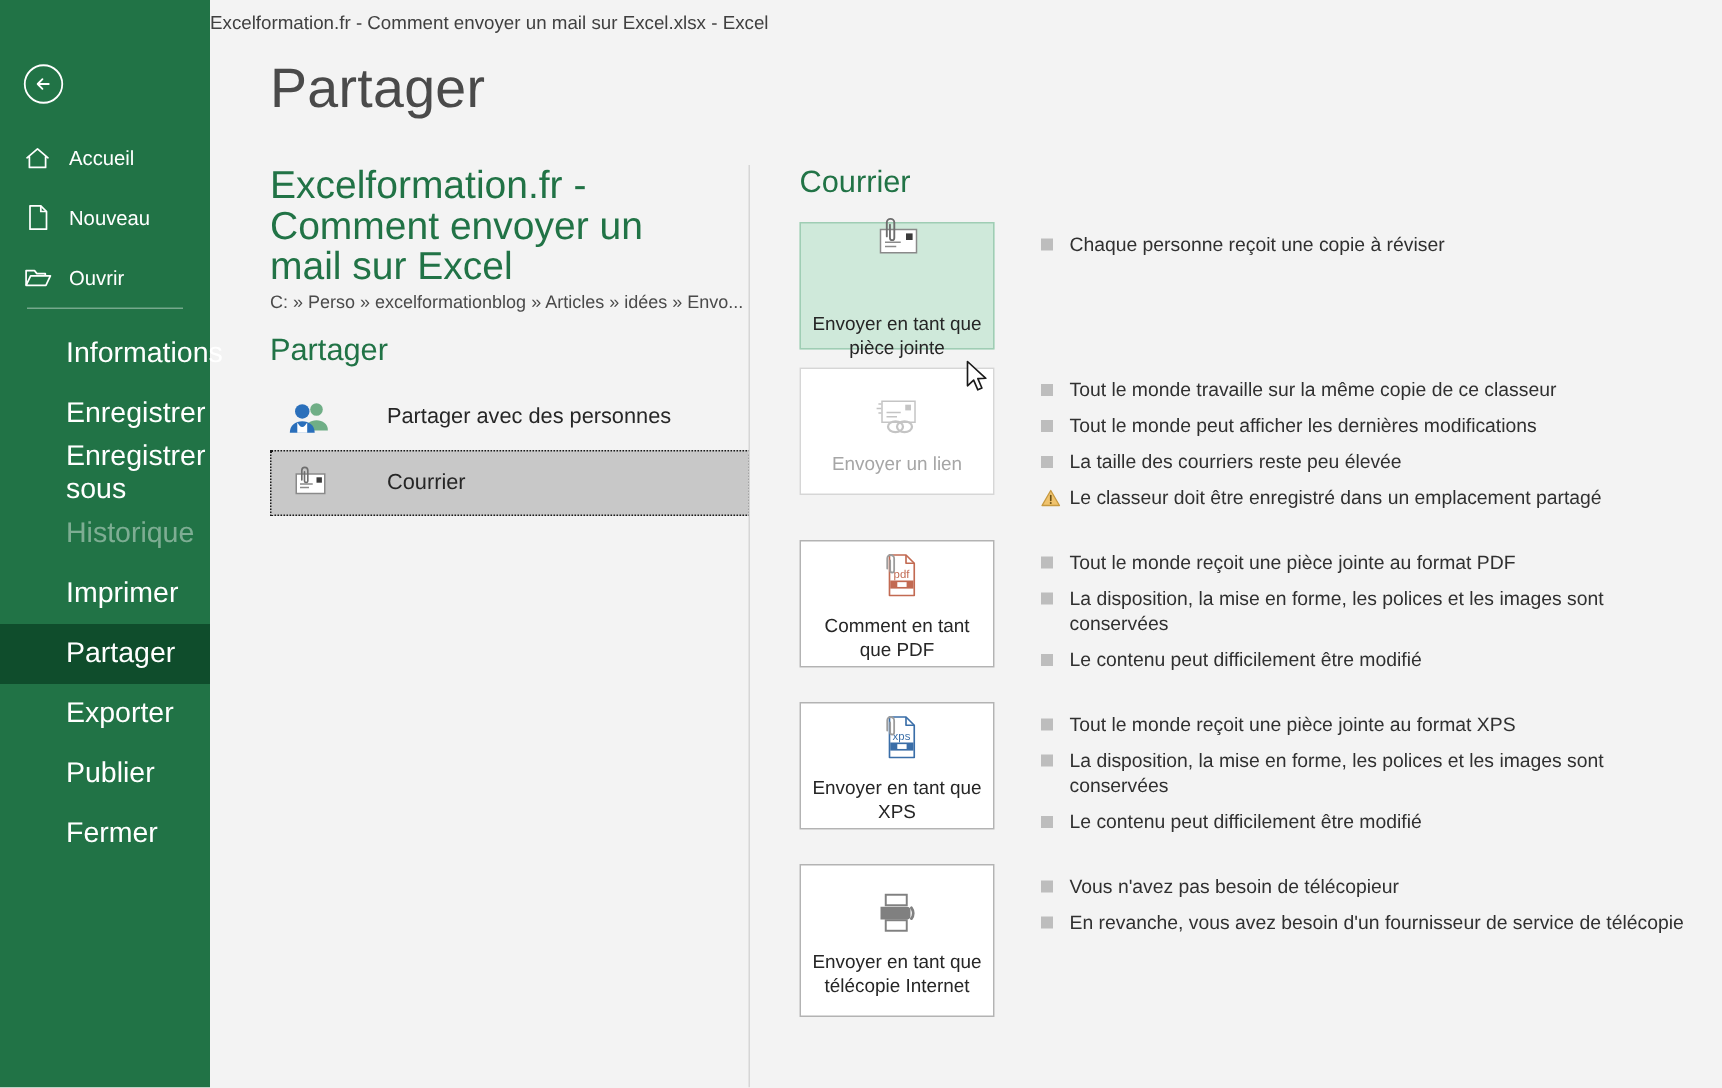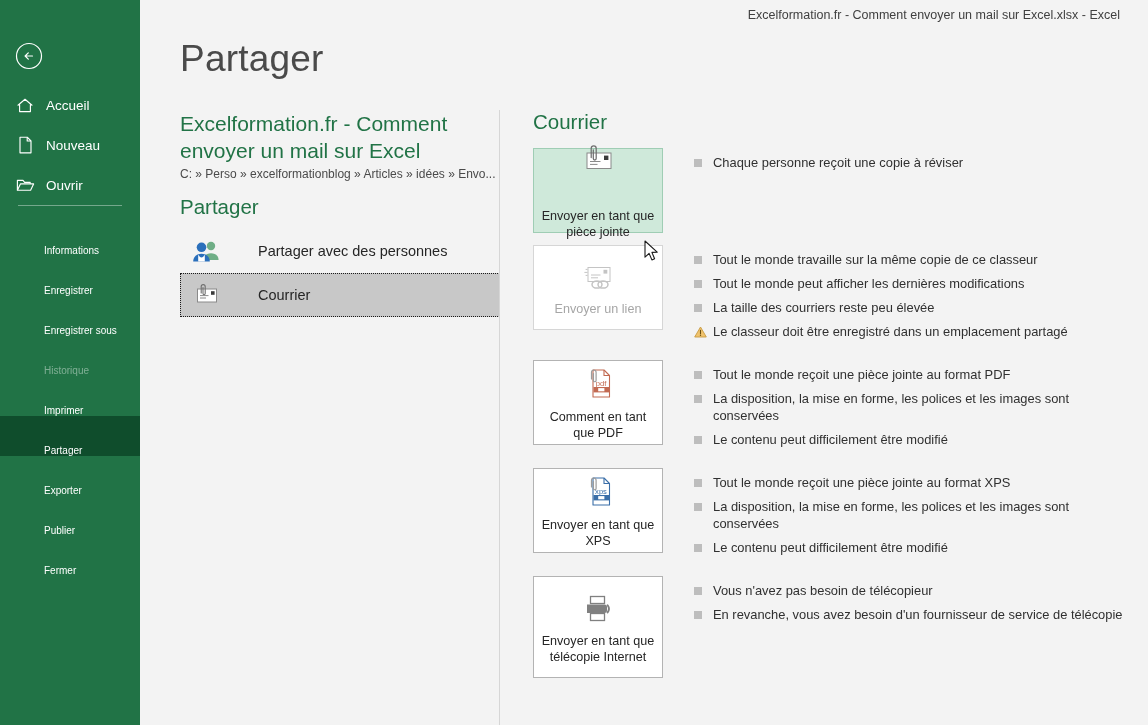--- a/index.html
+++ b/index.html
@@ -14,21 +14,21 @@
   #app {
     position: relative;
     width: 1148px; height: 725px;
     background: #f3f3f3;
   }
 
   
   .titlebar {
     position: absolute;
     left: 140px; top: 0; right: 0; height: 30px;
-    display: flex; align-items: center; justify-content: flex-end;
+    display: flex; align-items: center; justify-content: flex-start;
     background: #f3f3f3;
   }
   .titlebar-text {
     font-size: 12.5px;
     color: #404040;
     white-space: nowrap;
     padding-right: 28px;
   }
 
   
@@ -69,24 +69,24 @@
     left: 18px; top: 205px;
     width: 104px; height: 1px;
     background: rgba(255,255,255,0.38);
   }
   .rail-list {
     position: absolute;
     left: 0; top: 216px; width: 140px;
   }
   .rail-li {
     height: 40px;
-    display: flex; align-items: flex-end;
+    display: flex; align-items: center;
     padding-left: 44px;
     color: #ffffff;
-    font-size: 10px;
+    font-size: 19px;
     cursor: pointer;
   }
   .rail-li.selected {
     background: #0f4d2c;
   }
   .rail-li.disabled {
     color: rgba(255,255,255,0.42);
     cursor: default;
   }
 
@@ -100,21 +100,21 @@
     letter-spacing: 0.2px;
   }
 
   
   .midcol {
     position: absolute;
     left: 180px; top: 110px;
     width: 320px;
   }
   .doc-title {
-    font-size: 21px;
+    font-size: 26px;
     line-height: 27px;
     color: #217346;
     width: 290px;
   }
   .doc-path {
     margin-top: 3px;
     font-size: 12px;
     color: #4a4a4a;
     white-space: nowrap;
   }

